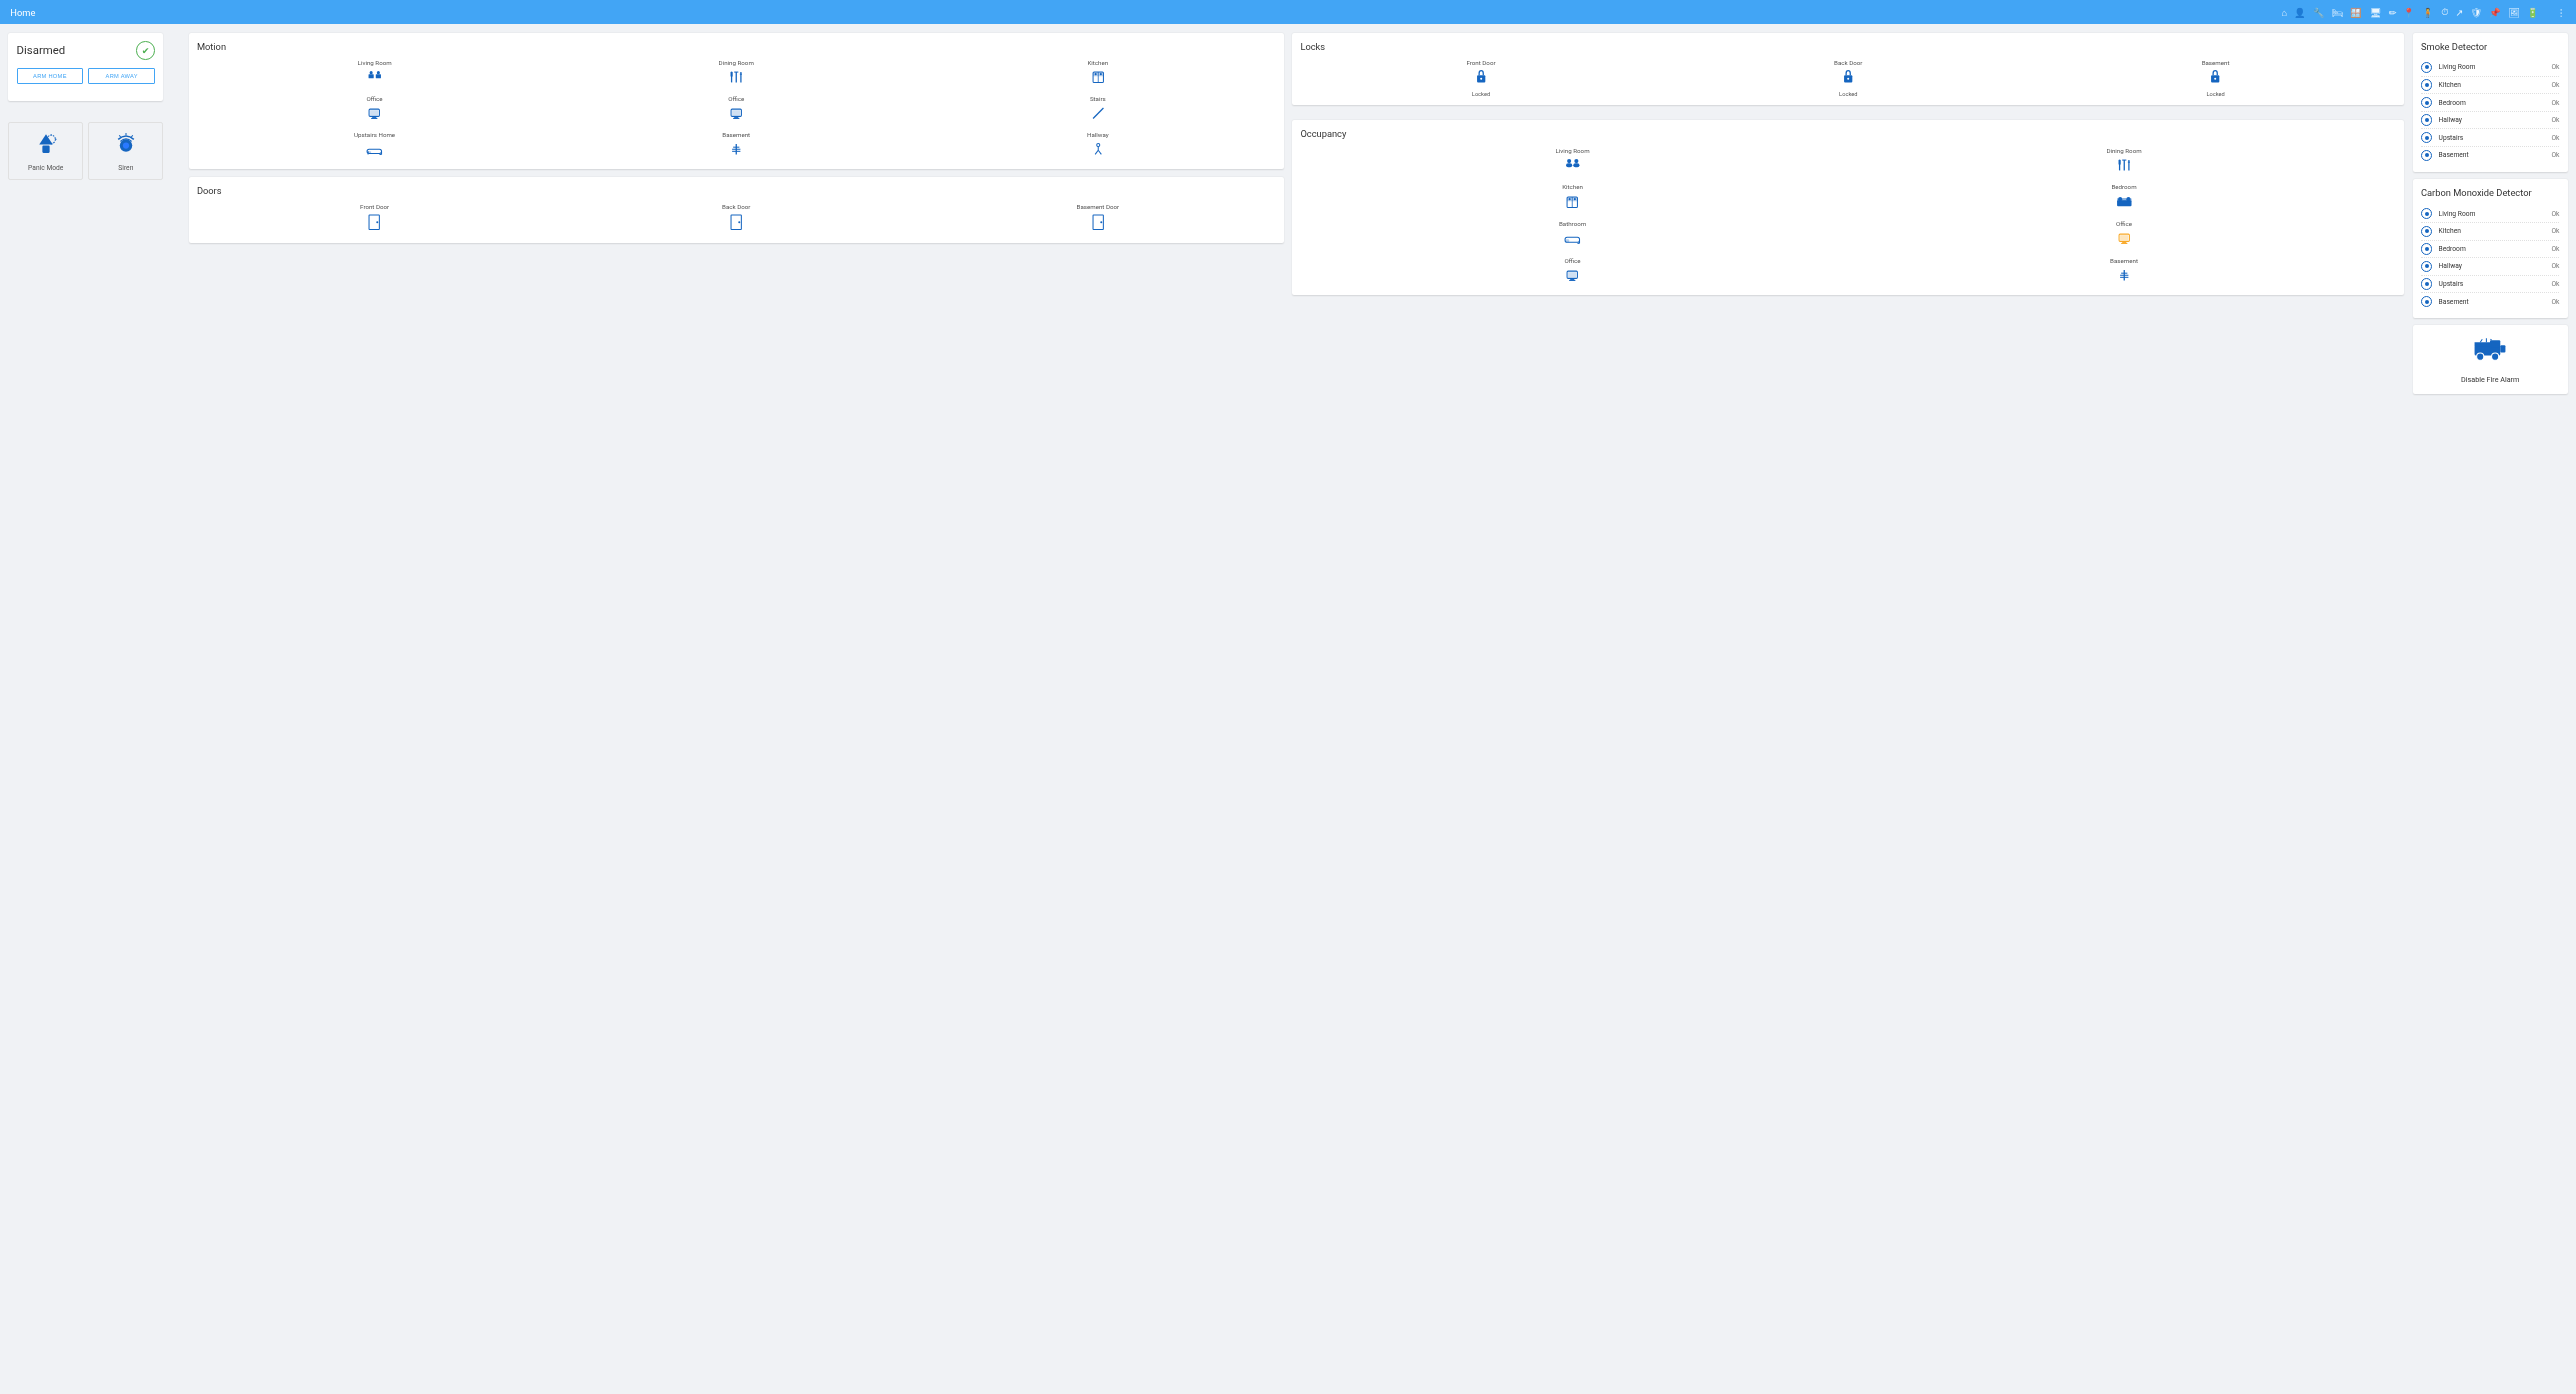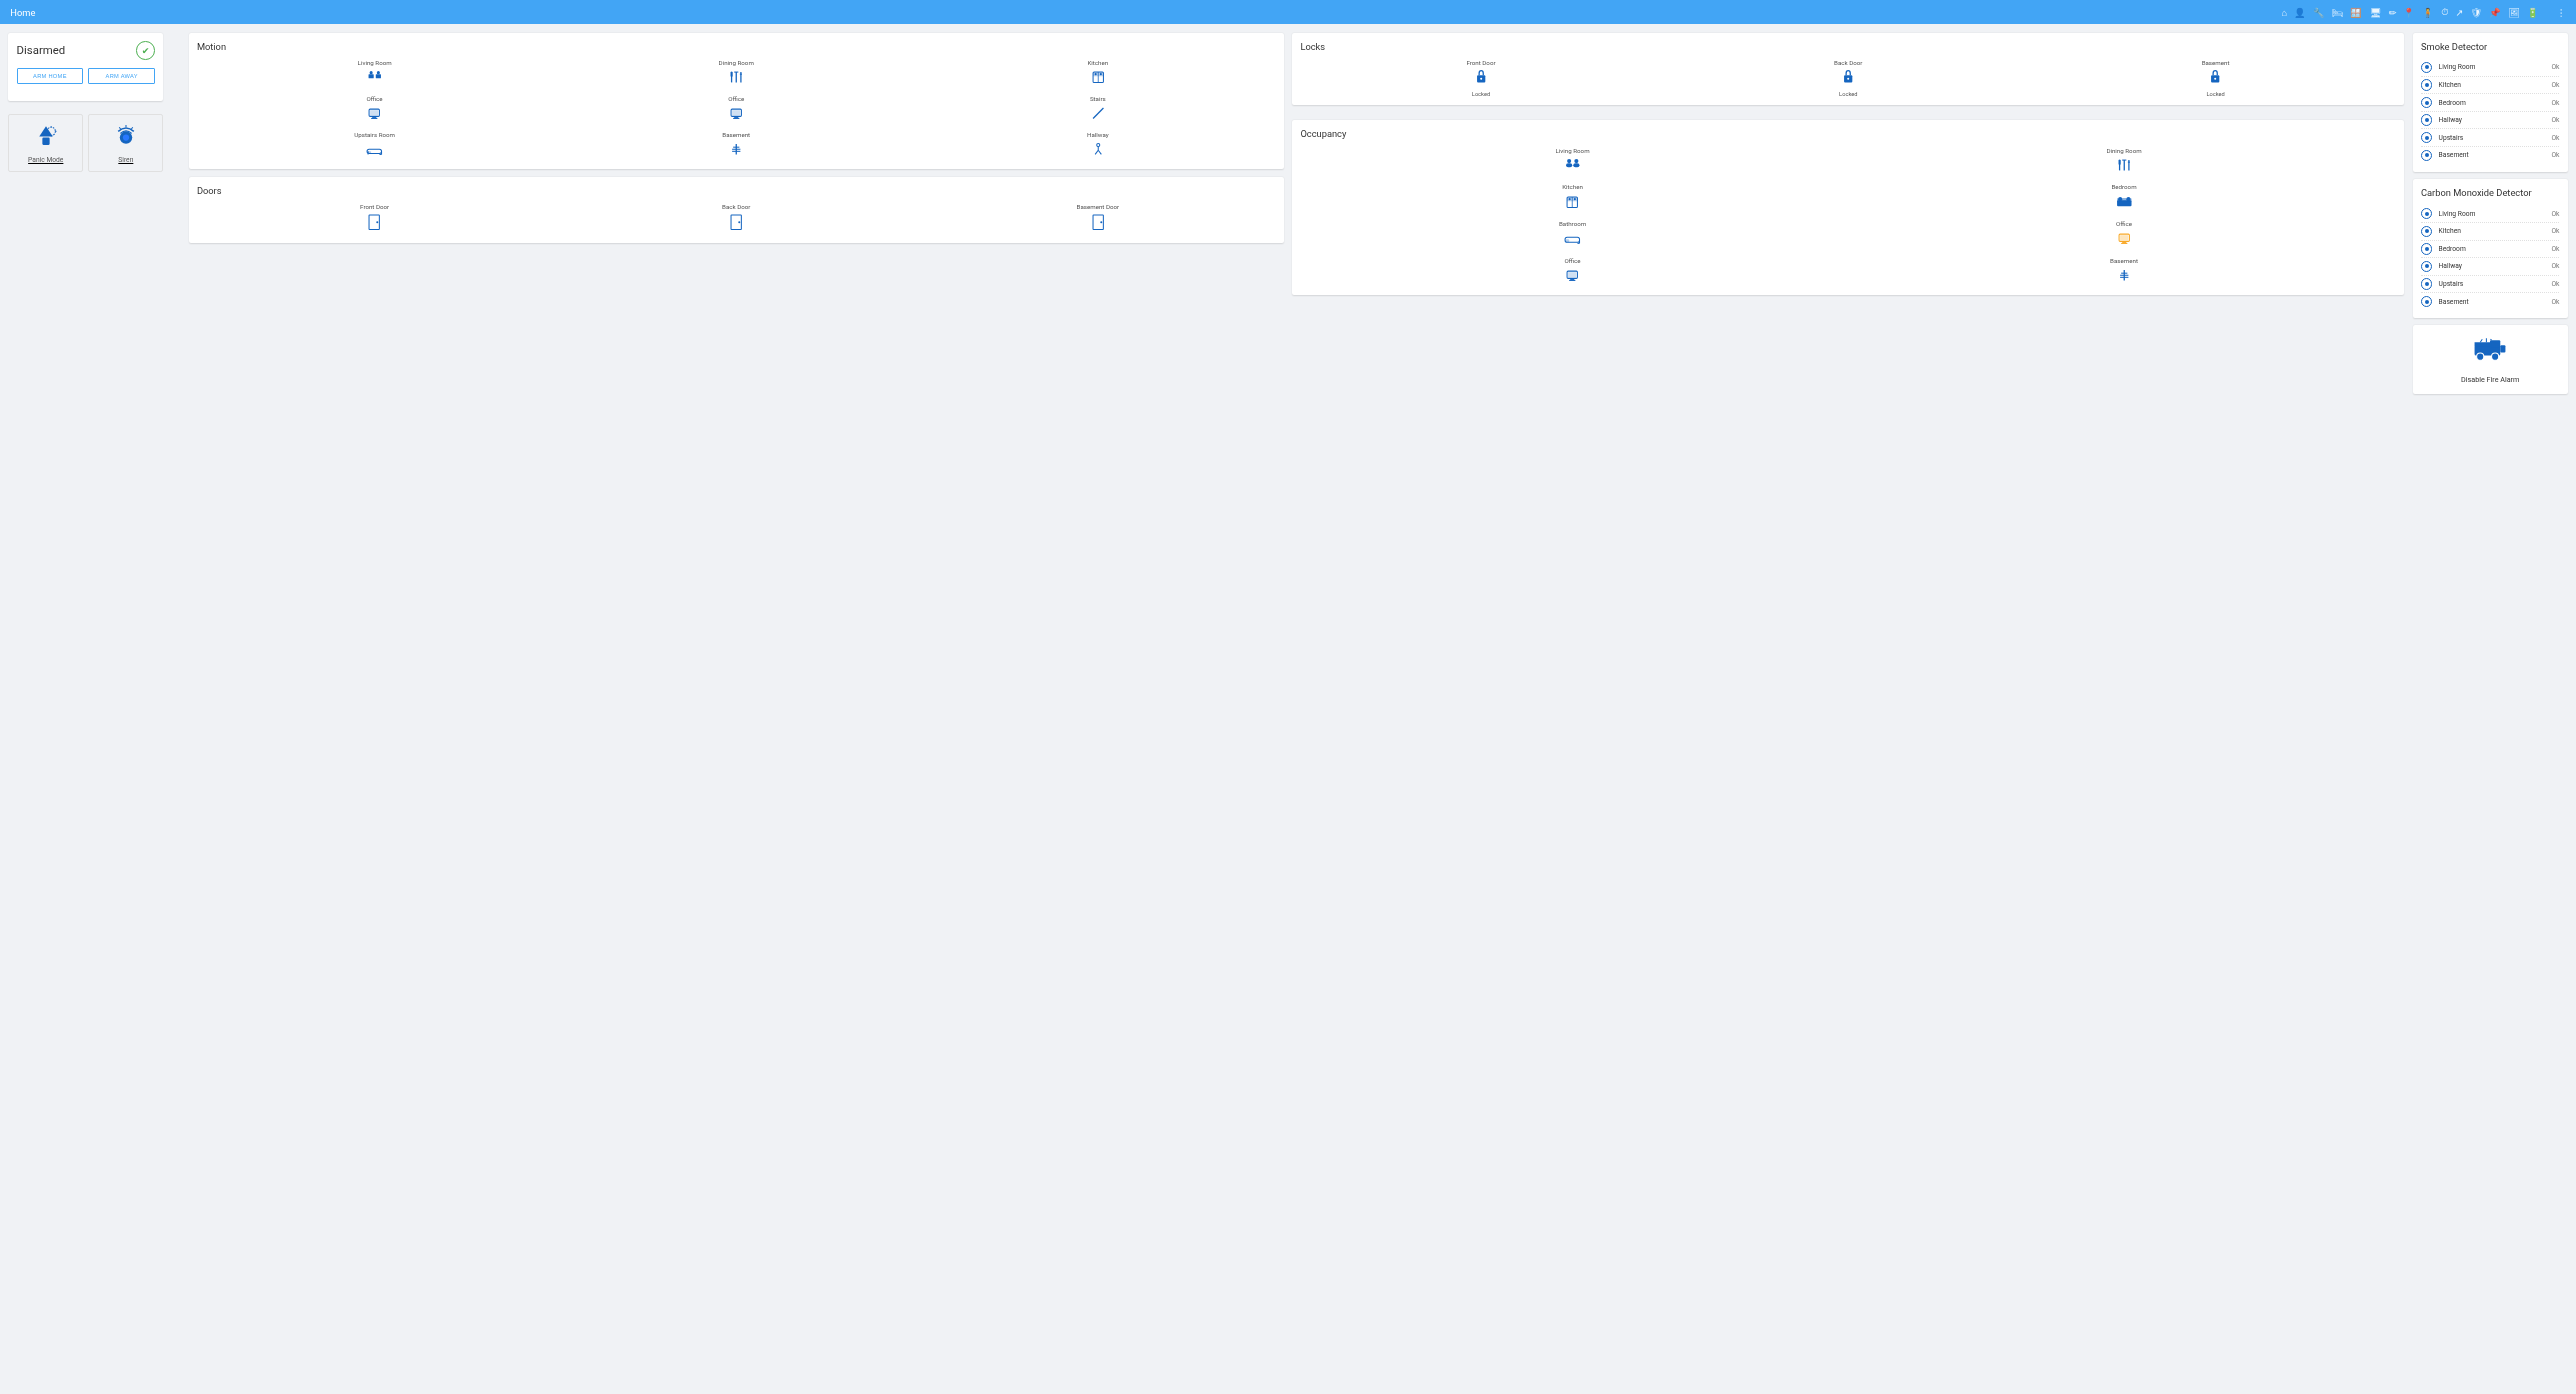--- a/index.html
+++ b/index.html
@@ -92,22 +92,21 @@
       font-weight: 500;
       letter-spacing: 0.3px;
       cursor: pointer;
       border-radius: 1px;
     }
 
     .security-modes {
       display: grid;
       grid-template-columns: 1fr 1fr;
       gap: 5.2px;
-      margin-top: 13px;
-      text-decoration: underline;
+      margin-top: 21px;
     }
     .mode-tile {
       border: 0.5px solid #e0e0e0;
       border-radius: 2.1px;
       padding: 7.2px 5.2px;
       text-align: center;
       cursor: pointer;
     }
     .mode-icon { font-size: 21px; color: #1565c0; margin-bottom: 3.1px; }
     .mode-label { font-size: 6.7px; color: #555; }
@@ -353,21 +352,21 @@
         <div class="section-item">
           <div class="section-item-label">Stairs</div>
           <div class="section-item-icon">
             <svg width="14.5" height="14.5" viewBox="0 0 28 28" fill="#1565c0">
                 <line x1="4" y1="24" x2="24" y2="4" stroke="#1565c0" stroke-width="2.5"></line>
               </svg>
           </div>
         </div>
 
         <div class="section-item">
-          <div class="section-item-label">Upstairs Room</div>
+          <div class="section-item-label">Upstairs Home</div>
           <div class="section-item-icon">
             <svg width="16.6" height="14.5" viewBox="0 0 32 28" fill="#1565c0">
                 <rect x="2" y="14" width="28" height="8" rx="4" fill="none" stroke="#1565c0" stroke-width="2"></rect>
                 <rect x="2" y="18" width="8" height="4" rx="2" fill="#1565c0" opacity="0.3"></rect>
                 <line x1="30" y1="18" x2="30" y2="24" stroke="#1565c0" stroke-width="2"></line>
                 <line x1="26" y1="24" x2="30" y2="24" stroke="#1565c0" stroke-width="2"></line>
                 <line x1="4" y1="18" x2="4" y2="24" stroke="#1565c0" stroke-width="2"></line>
               </svg>
           </div>
         </div>

